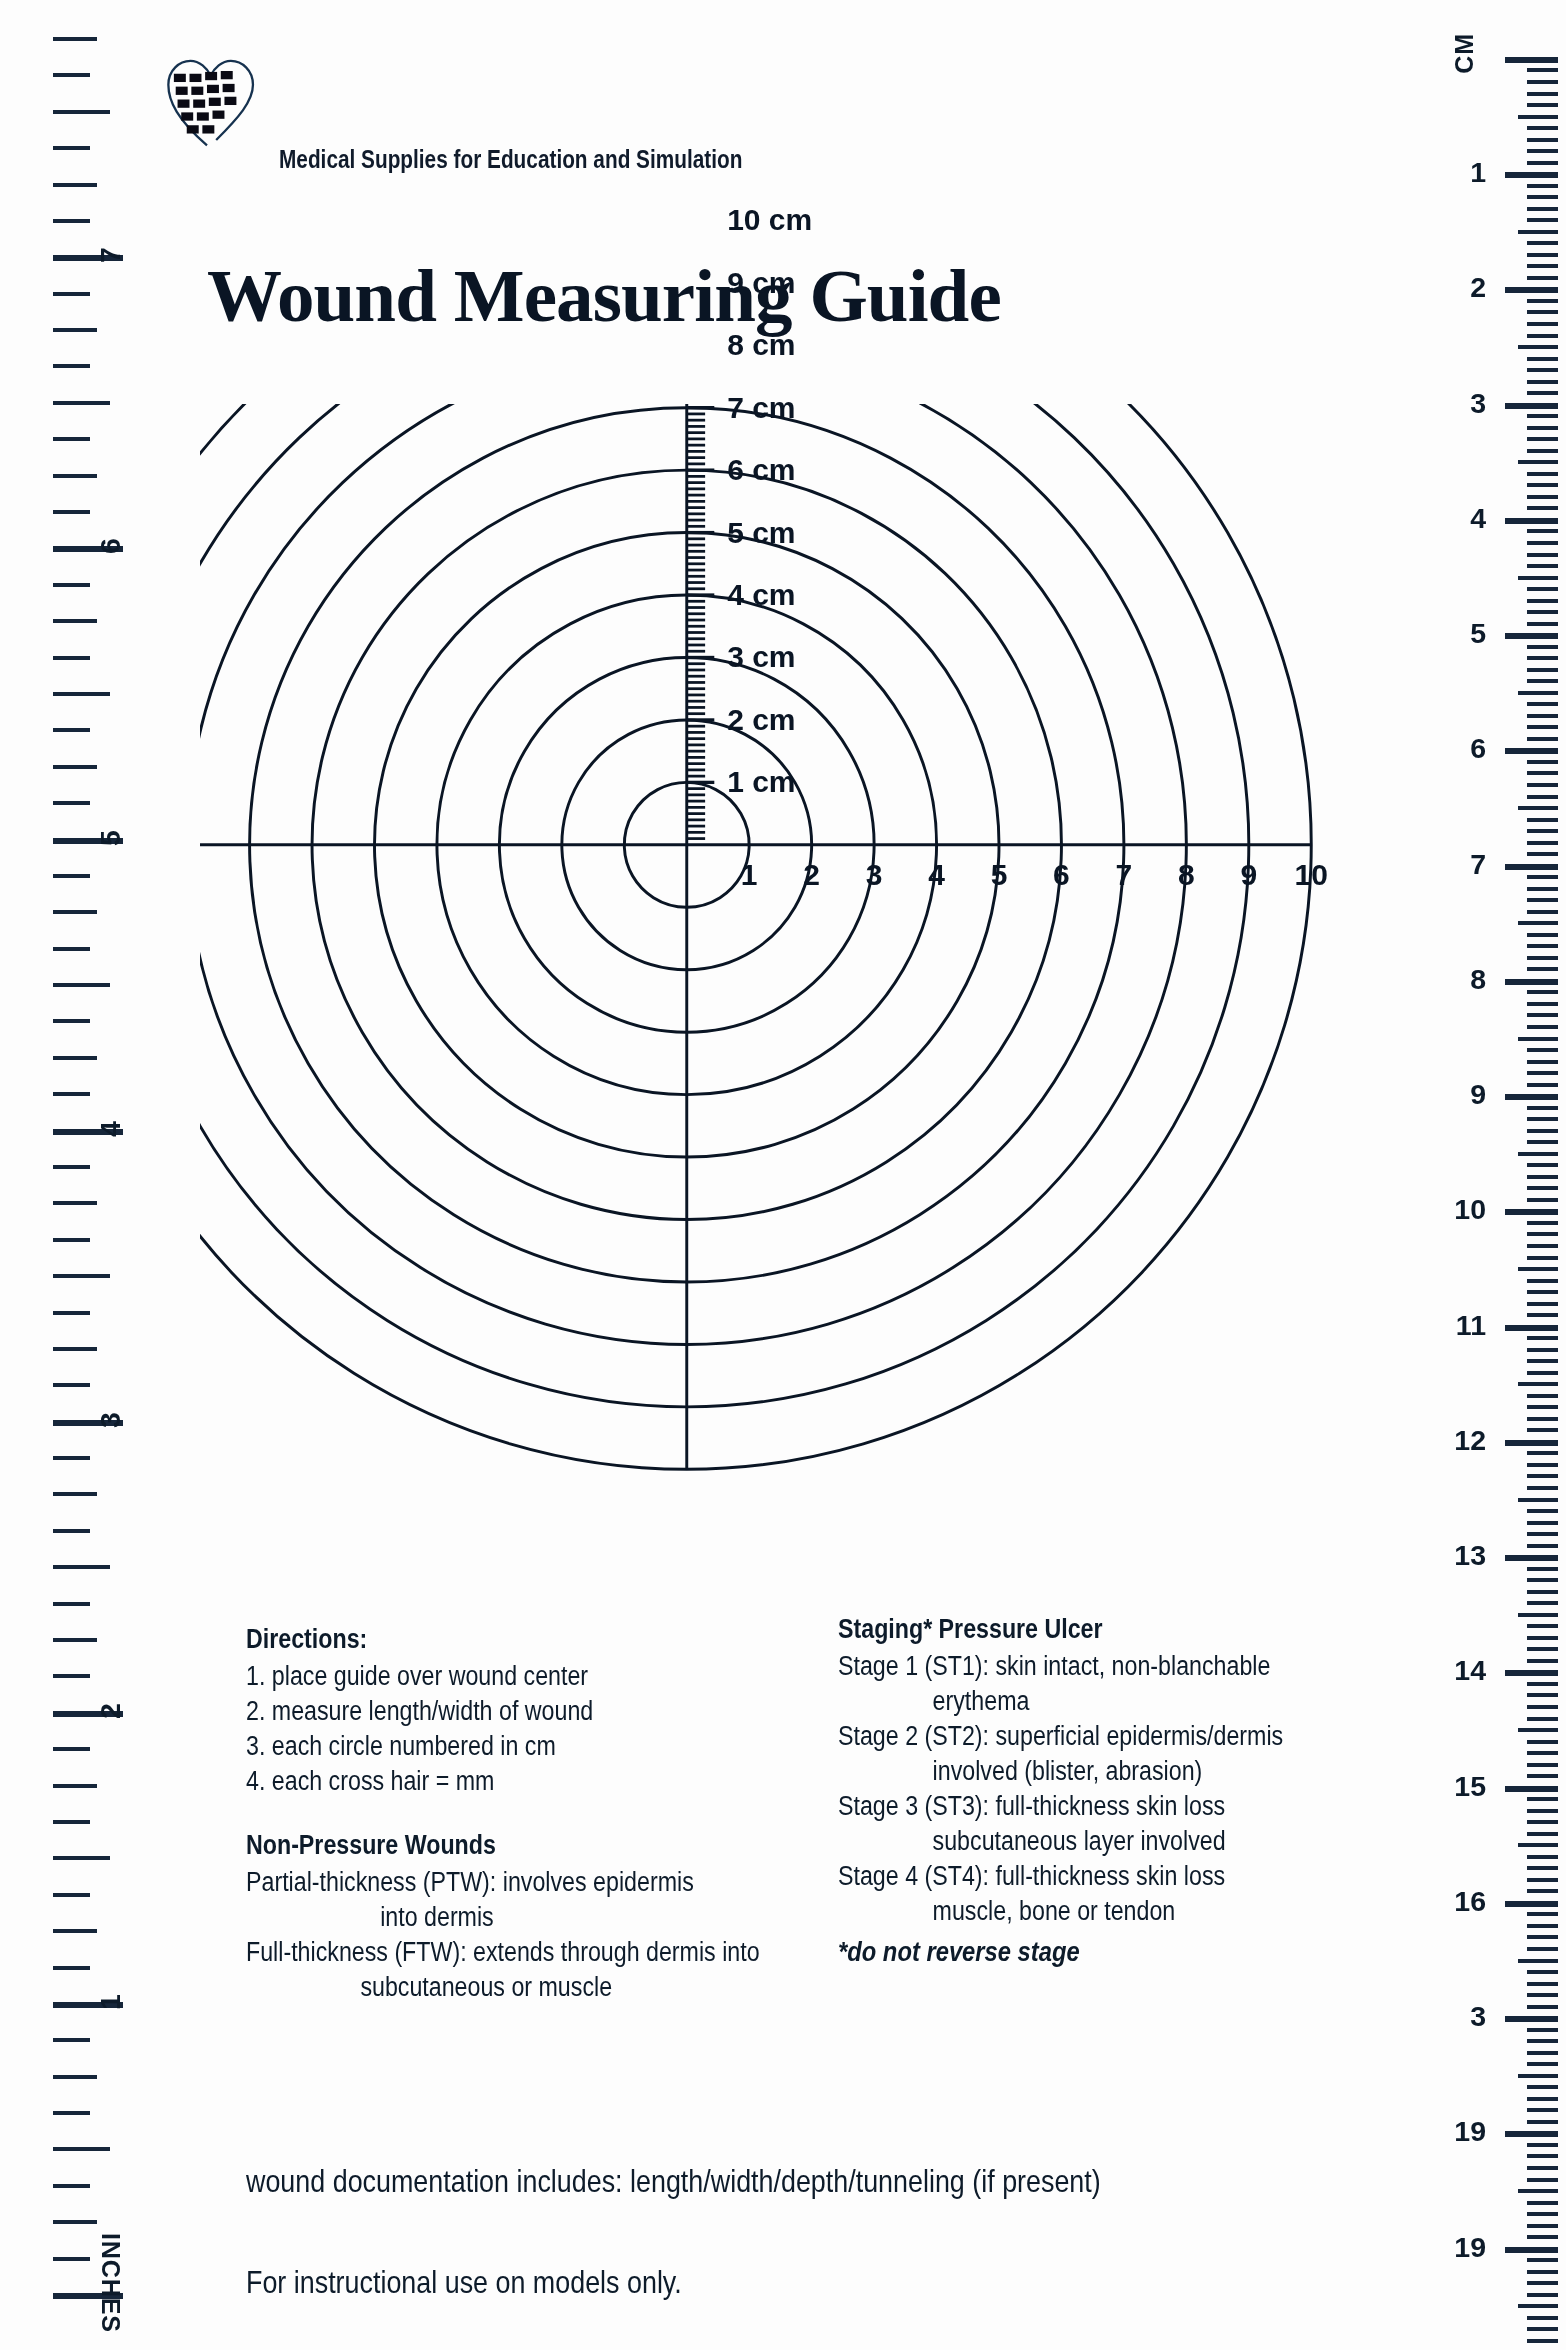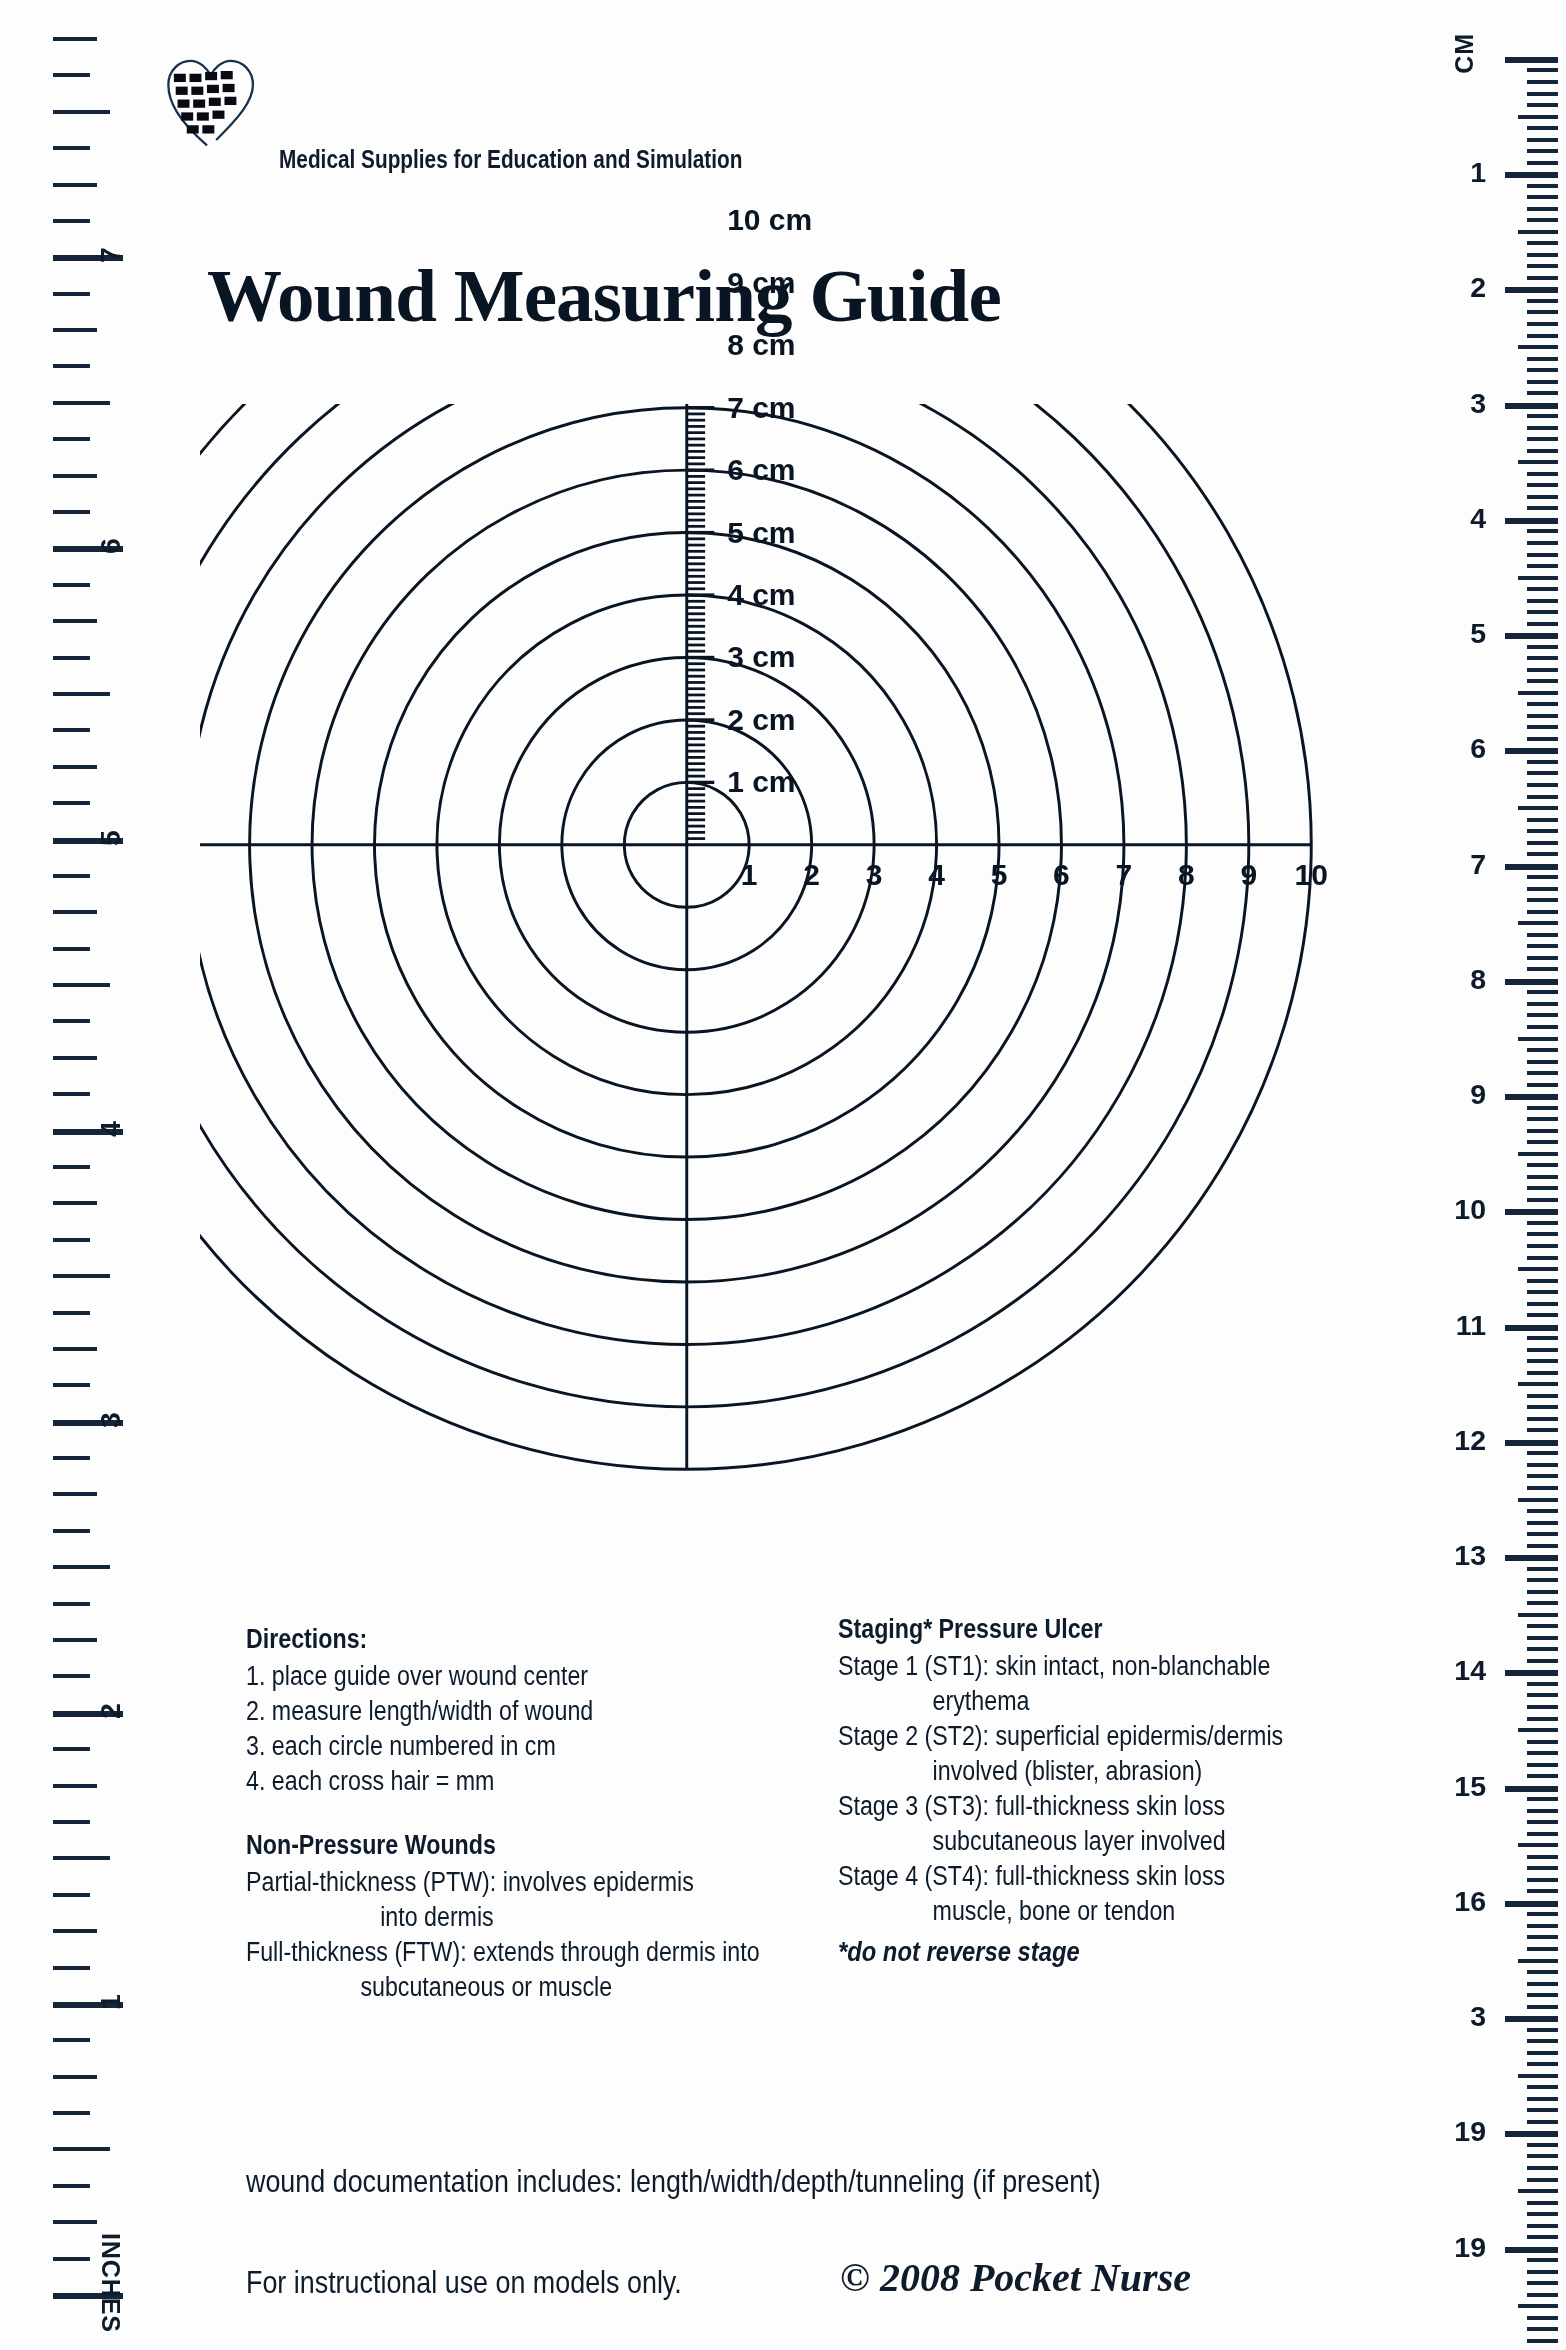--- a/index.html
+++ b/index.html
@@ -673,16 +673,15 @@
     <div class="blk-line ind">involved (blister, abrasion)</div>
     <div class="blk-line">Stage 3 (ST3): full-thickness skin loss</div>
     <div class="blk-line ind">subcutaneous layer involved</div>
     <div class="blk-line">Stage 4 (ST4): full-thickness skin loss</div>
     <div class="blk-line ind">muscle, bone or tendon</div>
     <div class="note">*do not reverse stage</div>
   </div>
 
   <div class="foot1">wound documentation includes: length/width/depth/tunneling (if present)</div>
   <div class="foot2">For instructional use on models only.</div>
-  <div class="copy">© 2008 Pocket Nurse</div>
 
 </div>
 
 
 </body></html>

